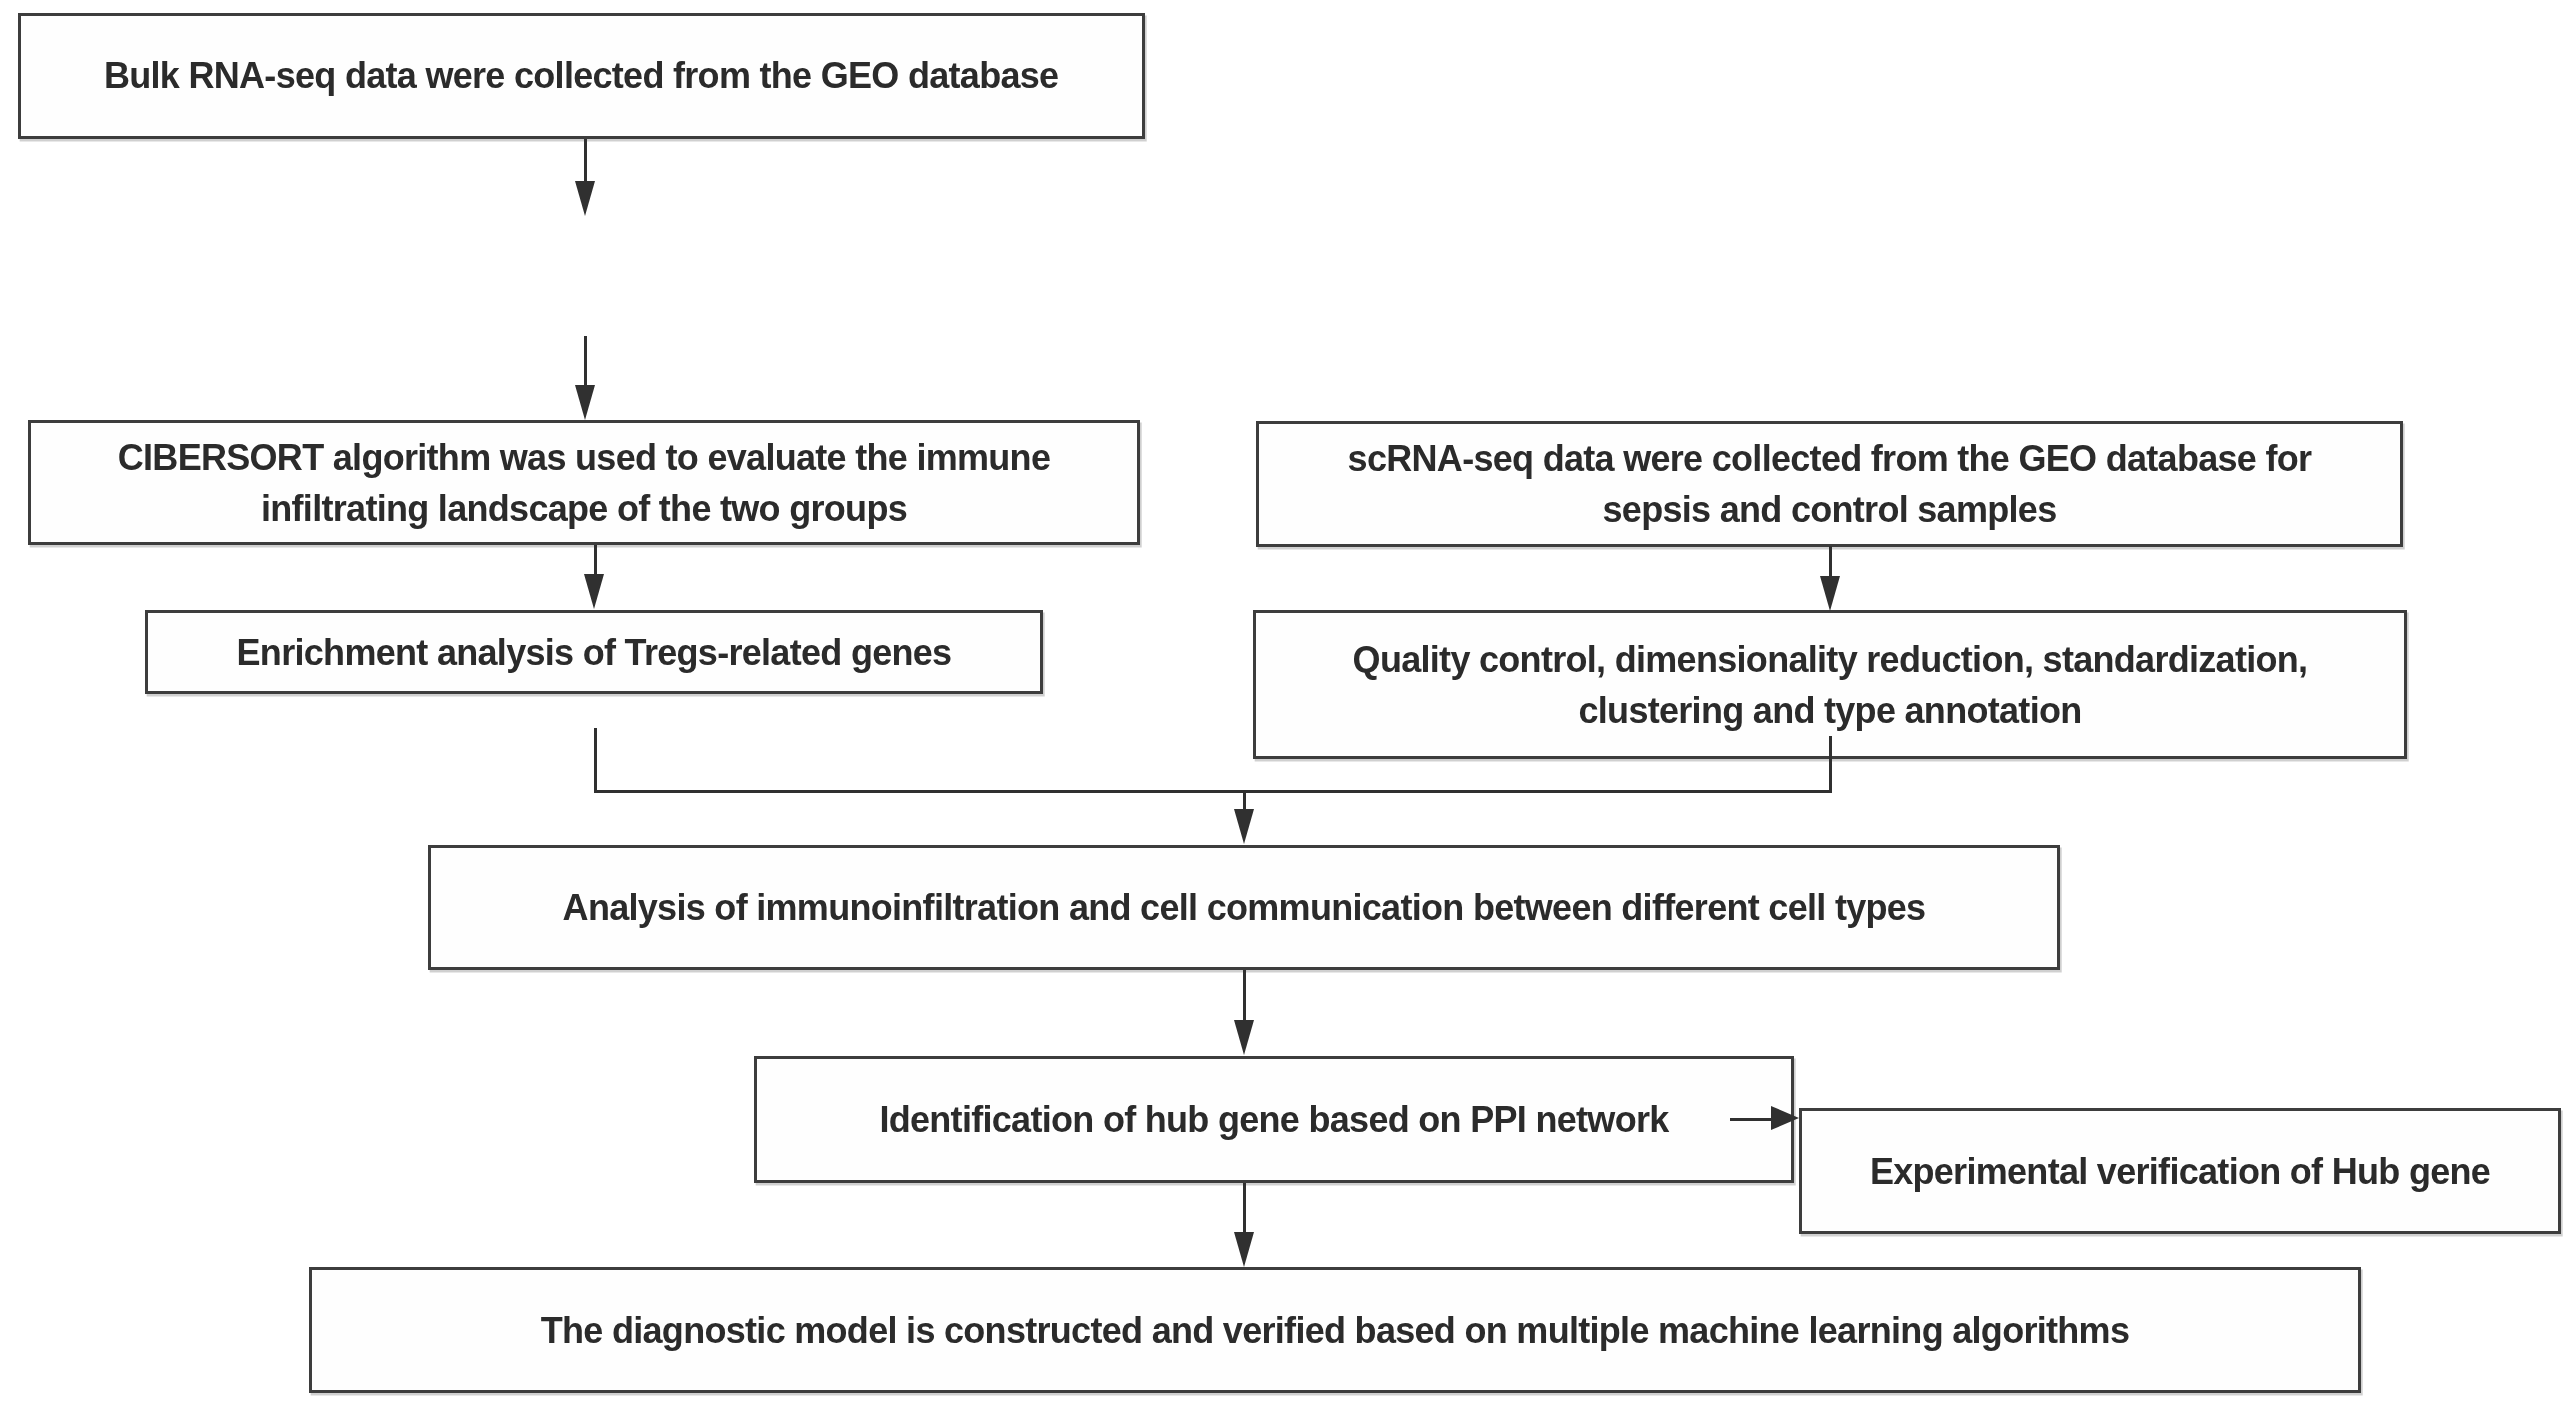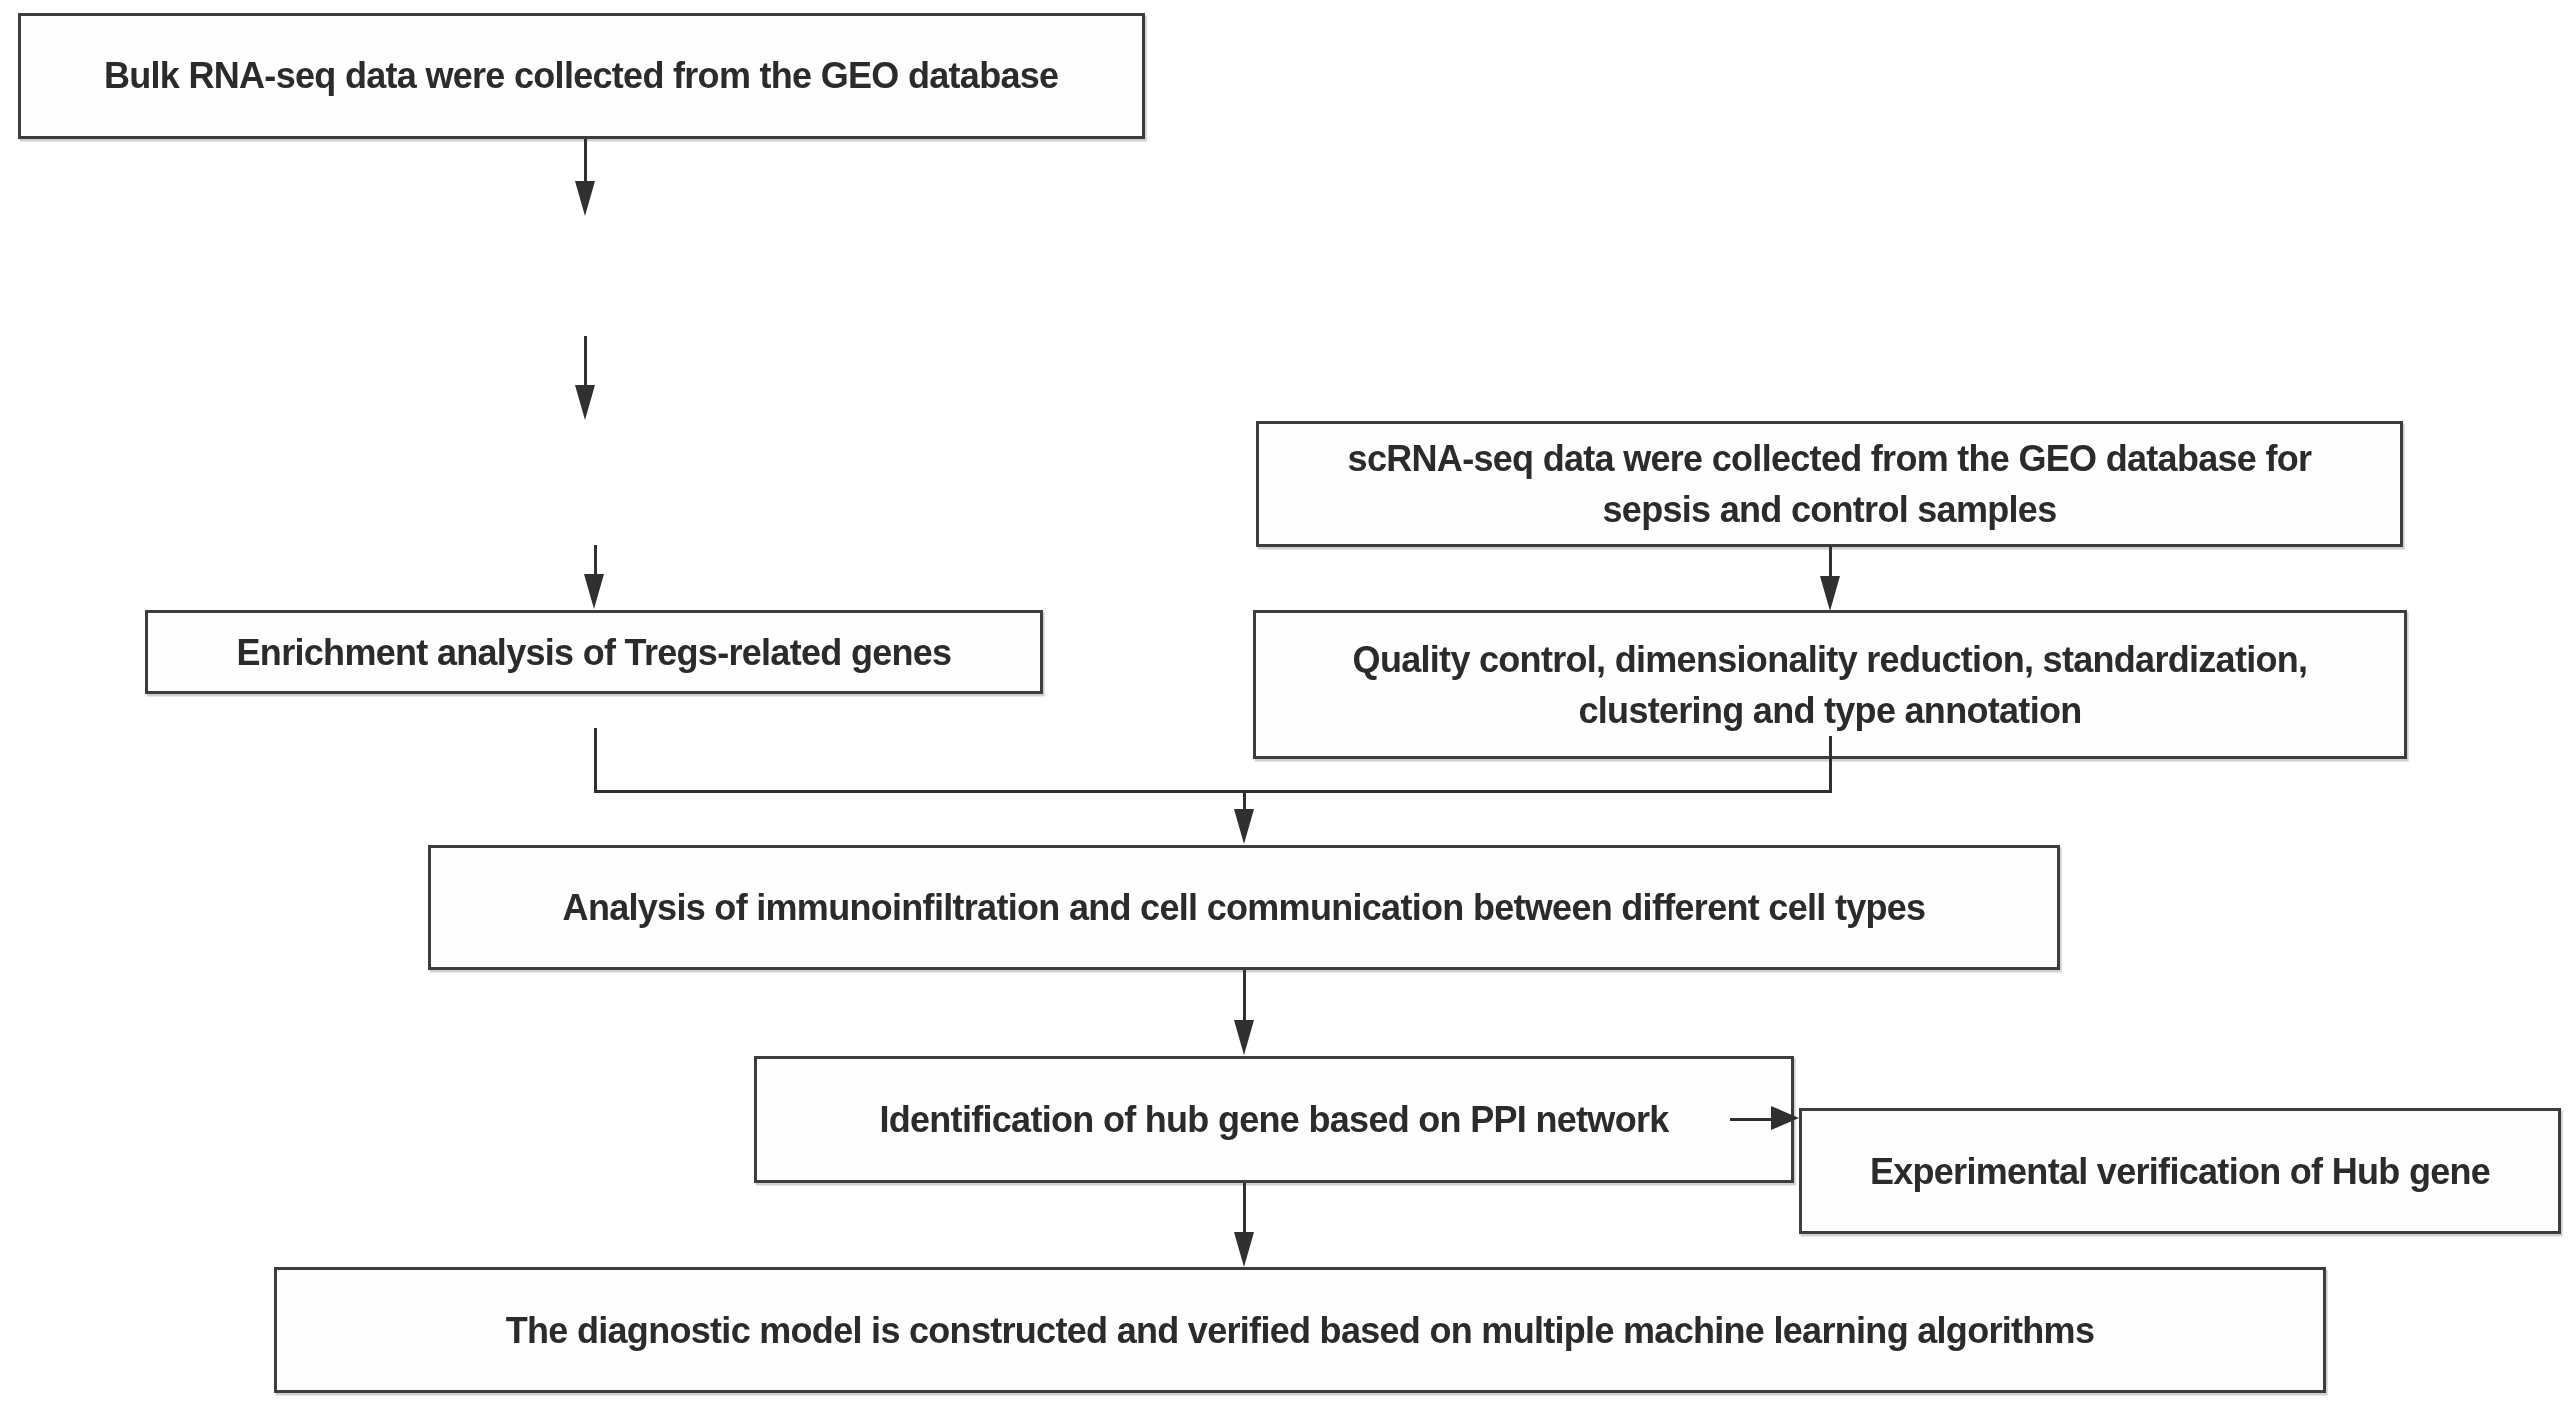--- a/index.html
+++ b/index.html
@@ -34,20 +34,24 @@
 </head>
 <body>
 
 <div id="canvas">
 
   <div class="box" style="left:17.7px;top:12.6px;width:1127px;height:126px">
     <div class="line">Bulk RNA-seq data were collected from the GEO database</div>
   </div>
 
 
+  <div class="box" style="left:28px;top:420px;width:1112px;height:125px">
+    <div class="line">CIBERSORT algorithm was used to evaluate the immune</div>
+    <div class="line">infiltrating landscape of the two groups</div>
+  </div>
 
   <div class="box" style="left:145px;top:610px;width:898px;height:84px">
     <div class="line">Enrichment analysis of Tregs-related genes</div>
   </div>
 
   <div class="box" style="left:1256px;top:421px;width:1147px;height:126px">
     <div class="line">scRNA-seq data were collected from the GEO database for</div>
     <div class="line">sepsis and control samples</div>
   </div>
 
@@ -61,21 +65,21 @@
   </div>
 
   <div class="box" style="left:754px;top:1056px;width:1040px;height:127px">
     <div class="line">Identification of hub gene based on PPI network</div>
   </div>
 
   <div class="box" style="left:1799px;top:1108px;width:762px;height:126px">
     <div class="line">Experimental verification of Hub gene</div>
   </div>
 
-  <div class="box" style="left:274px;top:1267px;width:2052px;height:126px">
+  <div class="box" style="left:309px;top:1267px;width:2052px;height:126px">
     <div class="line">The diagnostic model is constructed and verified based on multiple machine learning algorithms</div>
   </div>
 
   <div>
     <div class="stem-v" style="left:584px;top:139px;height:47px"></div>
     <div class="head-down" style="left:575px;top:181px"></div>
   </div>
 
   <div>
     <div class="stem-v" style="left:584px;top:336px;height:52px"></div>

